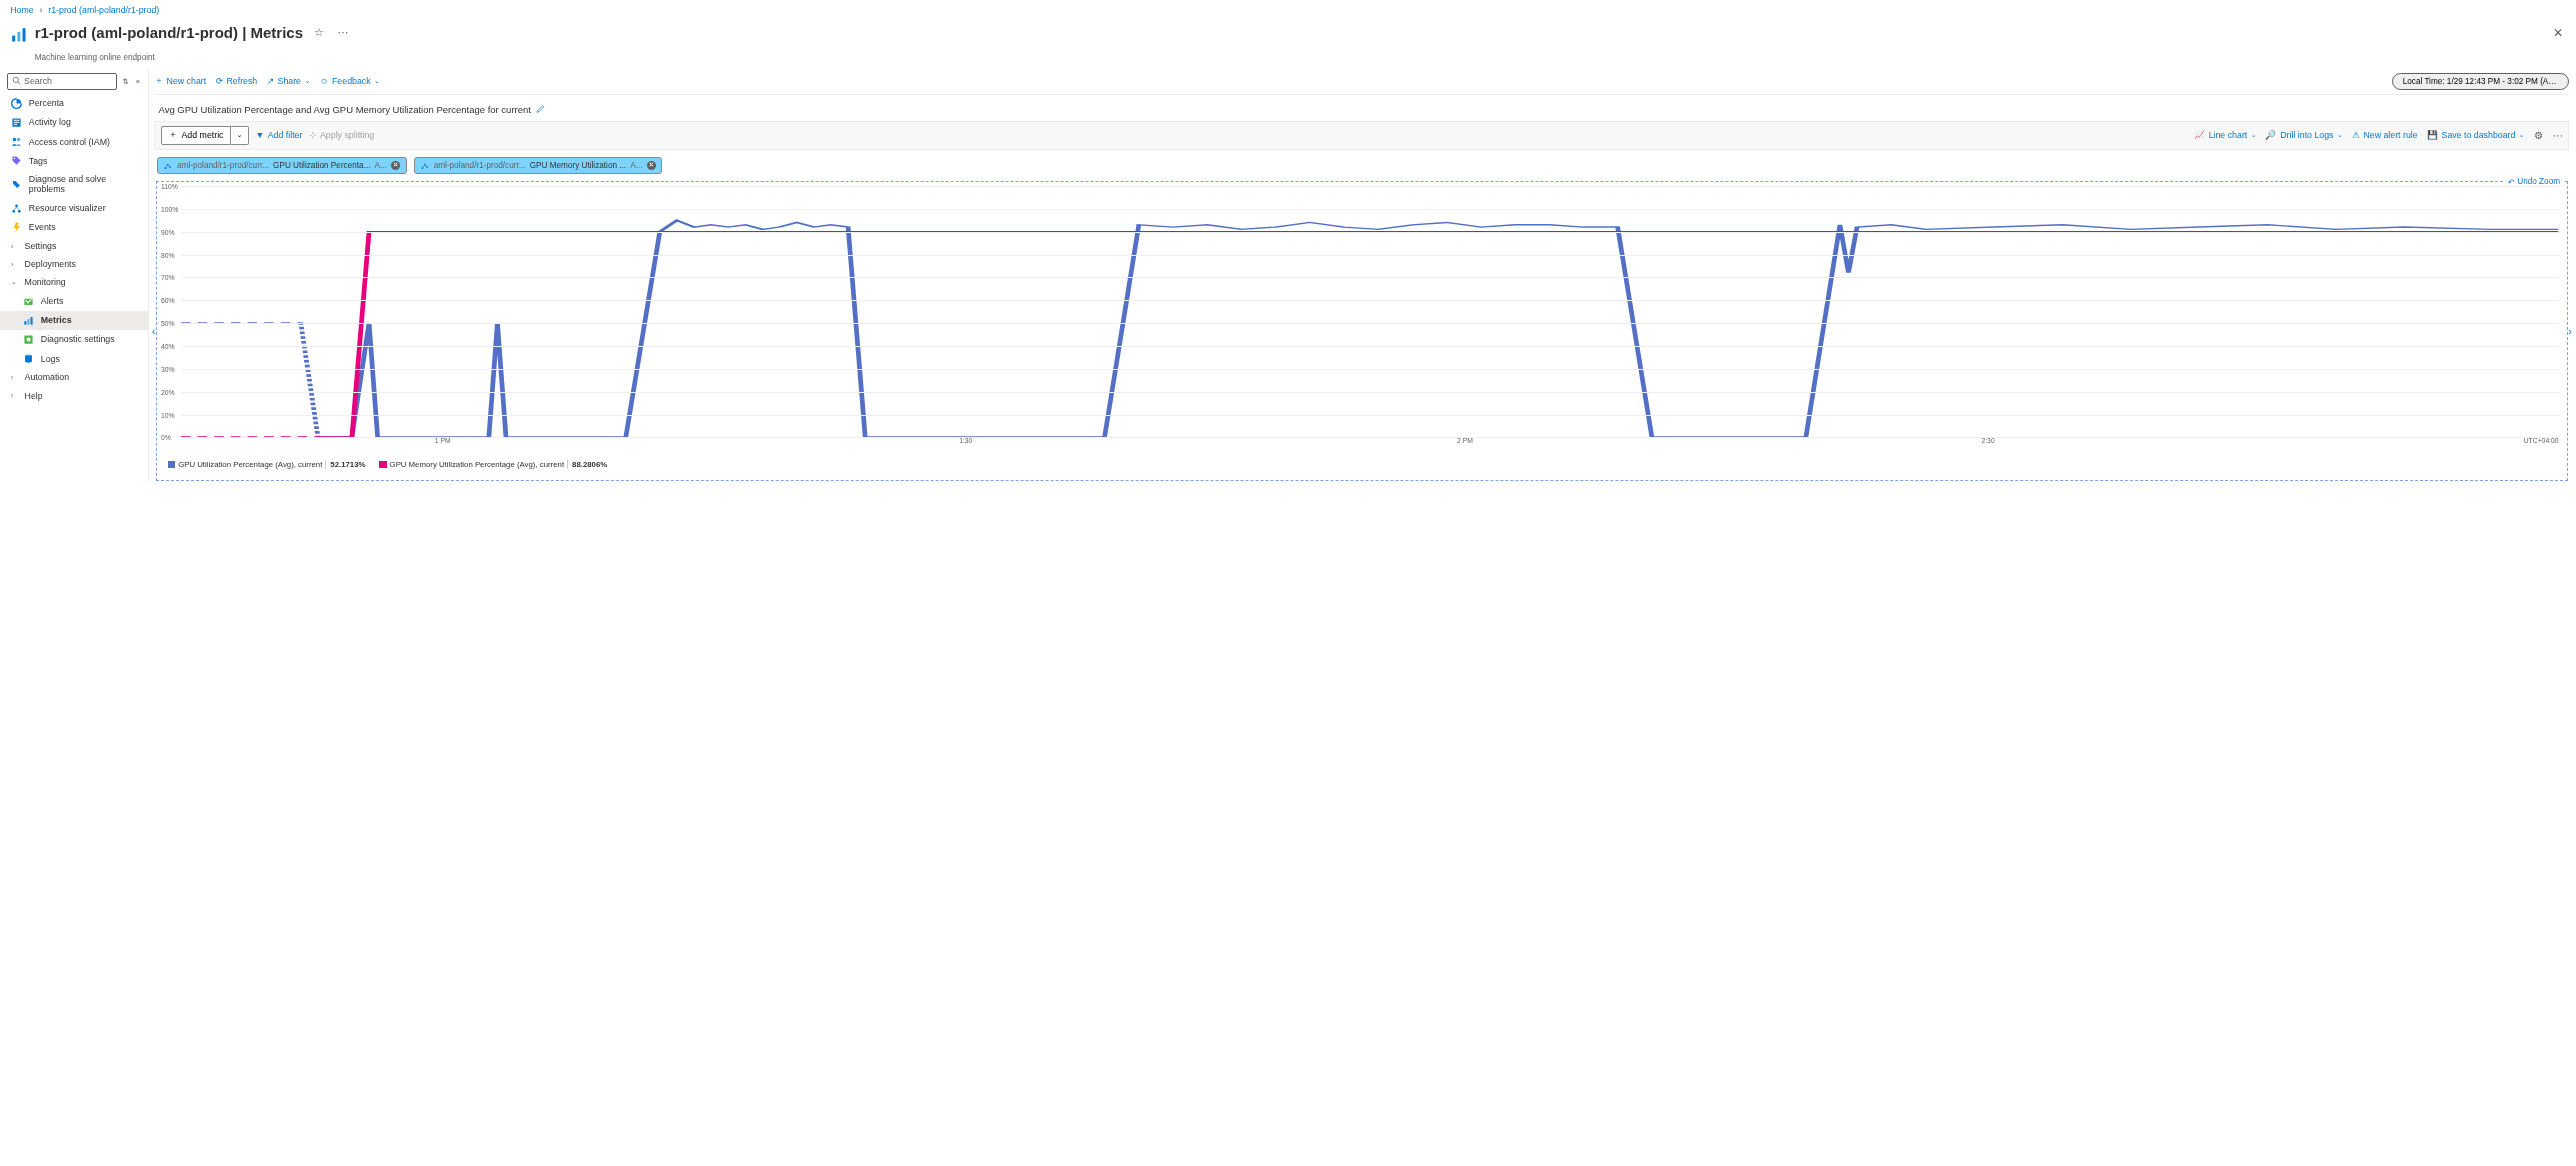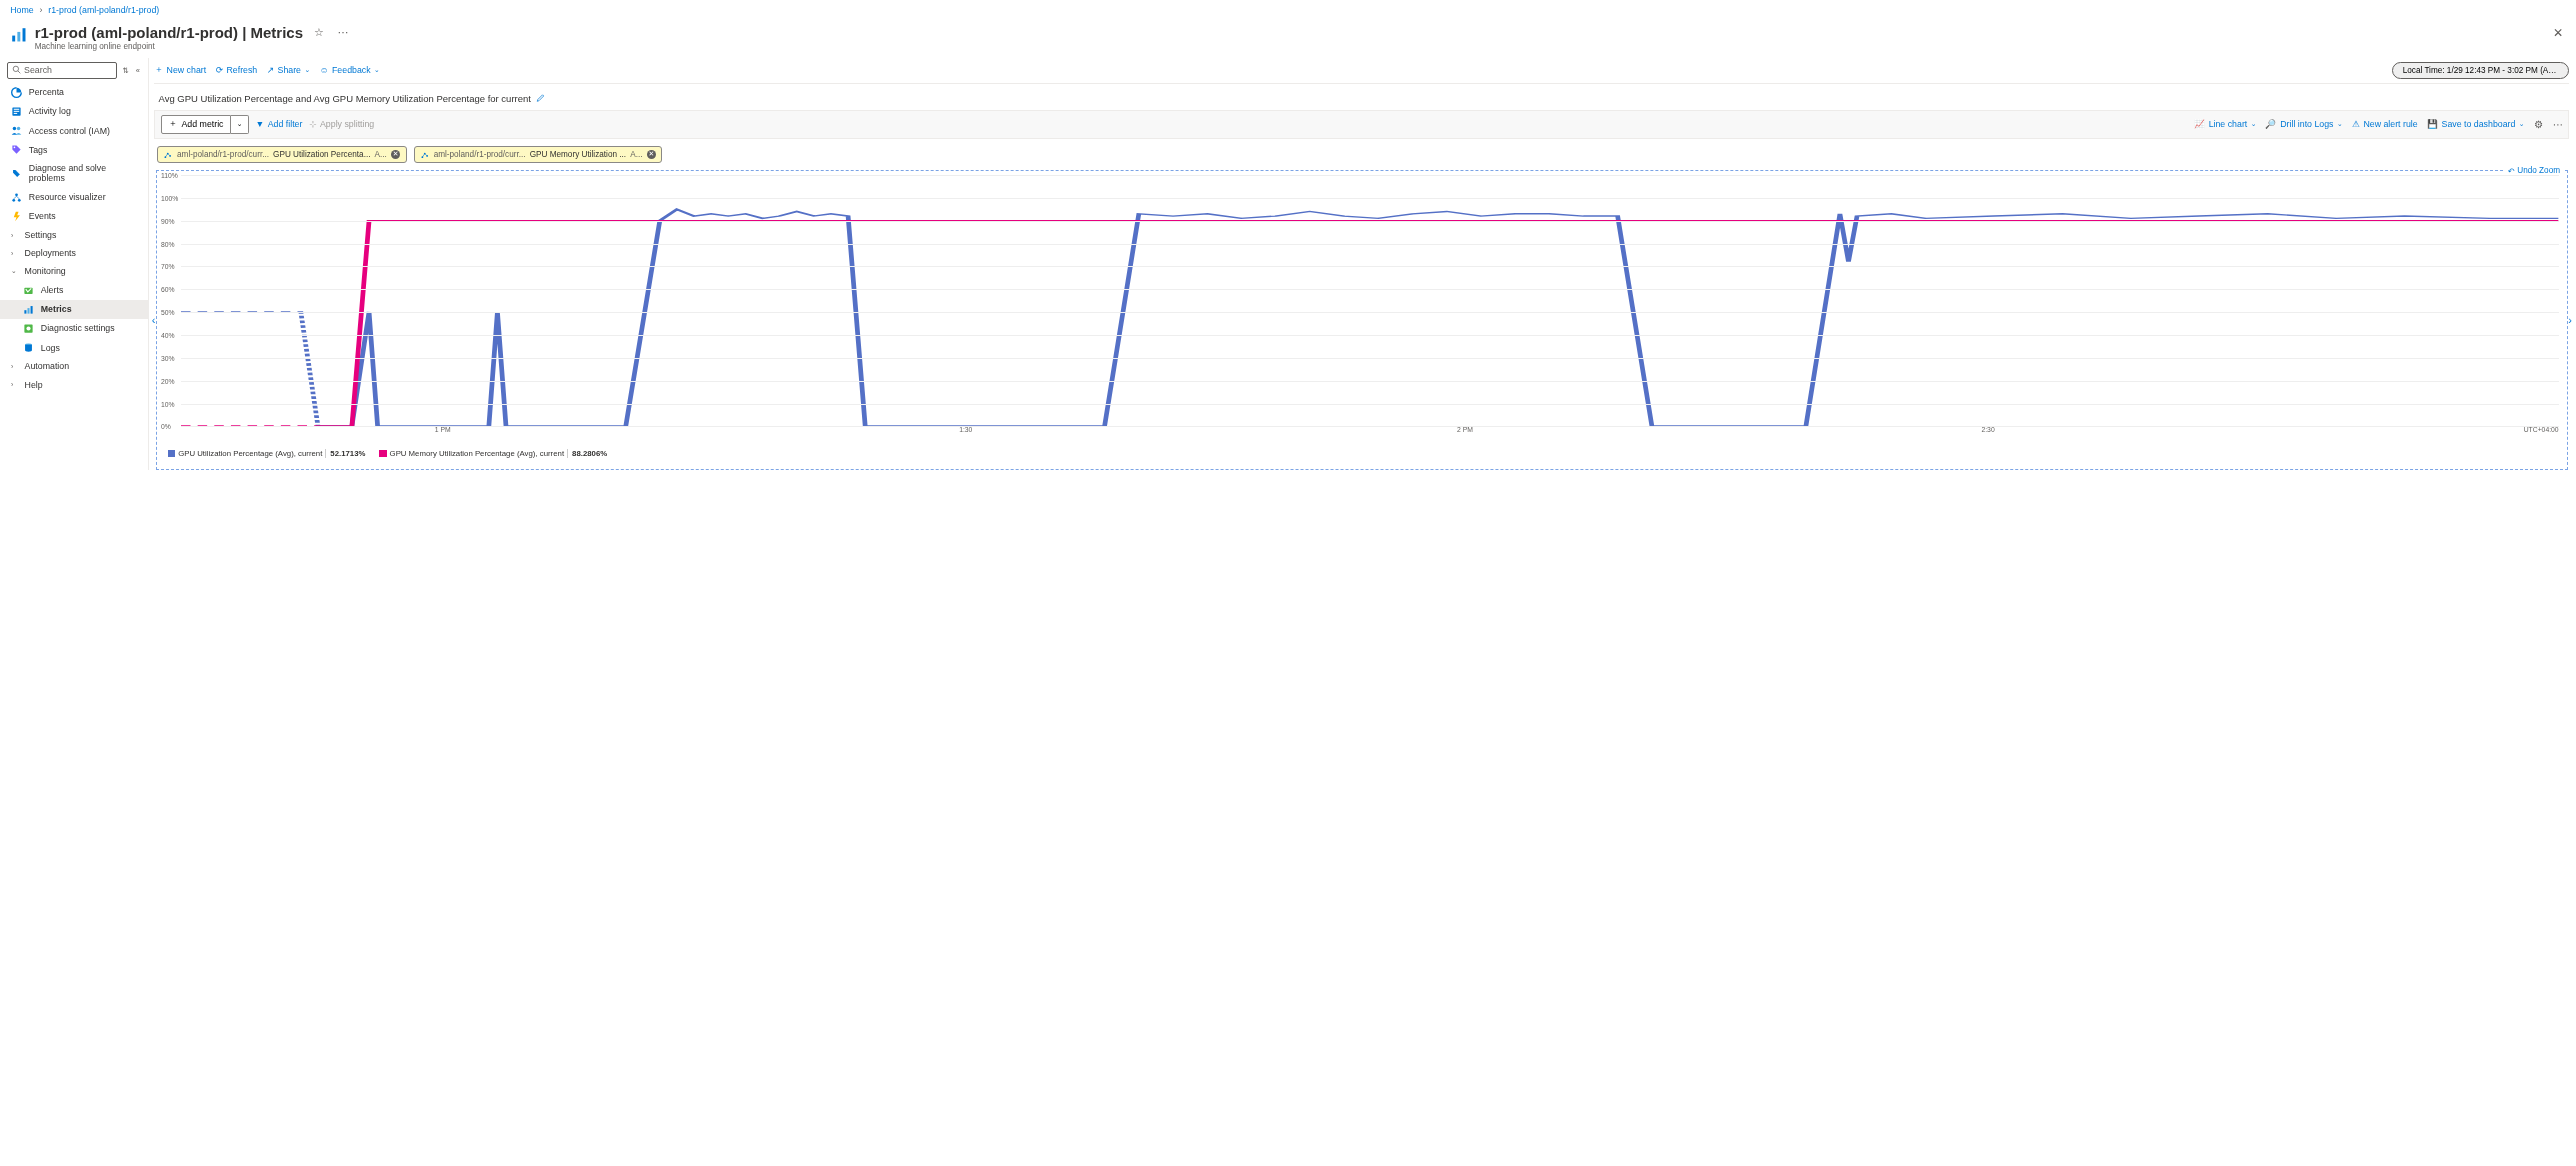--- a/index.html
+++ b/index.html
@@ -8,21 +8,21 @@
 
     .breadcrumb { padding: 4.8px 10.2px; font-size: 8.8px; }
     .breadcrumb span.sep { margin: 0 3.4px; color:#605e5c; }
 
     .header-row { display:flex; align-items:flex-start; padding: 3.4px 10.2px 6.8px 10.2px; }
     .header-icon { width:17.7px; height:17.7px; margin-right:6.8px; margin-top:2.7px; }
     .header-icon svg { width:17.7px; height:17.7px; }
     .title-block { flex:1; }
     .title-line { display:flex; align-items:center; gap:8.2px; }
     .title-main { font-size: 15px; font-weight:600; }
-    .subtitle { font-size:8.2px; color:#605e5c; margin-top:1px; }
+    .subtitle { font-size:8.2px; color:#605e5c; margin-top:12px; }
     .star-btn, .more-btn, .close-btn { background:none; border:none; cursor:pointer; color:#605e5c; padding:2.7px; font-size:11px; }
     .close-btn { margin-left:auto; font-size:12.2px; }
 
     .main-cols { display:flex; }
     .sidebar { width:148px; flex-shrink:0; padding: 3.4px 0; }
     .search-row { display:flex; align-items:center; gap:4.1px; padding:0 6.8px 4.1px 6.8px;}
     .search-box { flex:1; border:0.7px solid #605e5c; border-radius:2px; display:flex; align-items:center; padding:2px 4.1px; font-size:8.8px; color:#605e5c; height:17px; }
     .search-box svg{width:9.5px;height:9.5px;margin-right:2.7px;}
     .side-chev-btn{background:none;border:none;cursor:pointer;color:#605e5c;font-size:7.5px;padding:1.4px;}
 
@@ -46,21 +46,21 @@
     .add-metric-btn{display:flex;align-items:center;gap:4.1px;border:0.7px solid #8a8886;border-radius:2px;background:#fff;padding:2.7px 6.8px;cursor:pointer;font-size:8.8px;}
     .split-chev{border:0.7px solid #8a8886;border-left:none;border-radius:0 2px 2px 0;padding:2.7px 5.4px;background:#fff;cursor:pointer;font-size:6.8px;}
     .tool-link{display:inline-flex;align-items:center;gap:3.4px;font-size:8.8px;cursor:pointer;background:none;border:none;}
     .tool-link.blue{color:#0078d4;}
     .tool-link.disabled{color:#a19f9d;cursor:default;}
     .toolbar-right{margin-left:auto;display:flex;gap:9.5px;align-items:center;}
     .chev-small{font-size:6.8px;color:#0078d4;}
     .gear-btn,.dots-btn{background:none;border:none;cursor:pointer;color:#605e5c;font-size:10.2px;}
 
     .metric-pills{display:flex;gap:6.8px;padding:6.8px 2.7px;}
-    .metric-pill{display:flex;align-items:flex-end;gap:4.1px;border:0.7px solid #8a8886;border-radius:3px;padding:2.7px 5.4px;background:#fef9c3;font-size:8.2px;}
+    .metric-pill{display:flex;align-items:flex-end;gap:4.1px;border:0.7px solid #8a8886;border-radius:3px;padding:2.7px 5.4px;background:#7dd3fc;font-size:8.2px;}
     .metric-pill .m-ico{width:9.5px;height:9.5px;}
     .pill-grey{color:#605e5c;}
     .pill-bold{font-weight:400;}
     .pill-x{background:#605e5c;color:#fff;border-radius:50%;width:9.5px;height:9.5px;display:flex;align-items:center;justify-content:center;font-size:6.8px;cursor:pointer;border:none;}
 
     .chart-wrap{position:relative;border:1px dashed #7aa3e5;padding:4.1px;margin:0 1.4px;}
     .undo-zoom{position:absolute;top:-4.8px;right:4.1px;background:#fff;color:#0078d4;font-size:8.2px;cursor:pointer;border:none;padding:0 2.7px;display:flex;align-items:center;gap:2.7px;}
     .chart-area{position:relative;height:251px;margin-left:20.4px;margin-right:4.1px;}
     .grid-line{position:absolute;left:0;right:0;border-top:0.7px solid #eee;}
     .y-label{position:absolute;left:-20.4px;font-size:6.8px;color:#605e5c;transform:translateY(-50%);}

